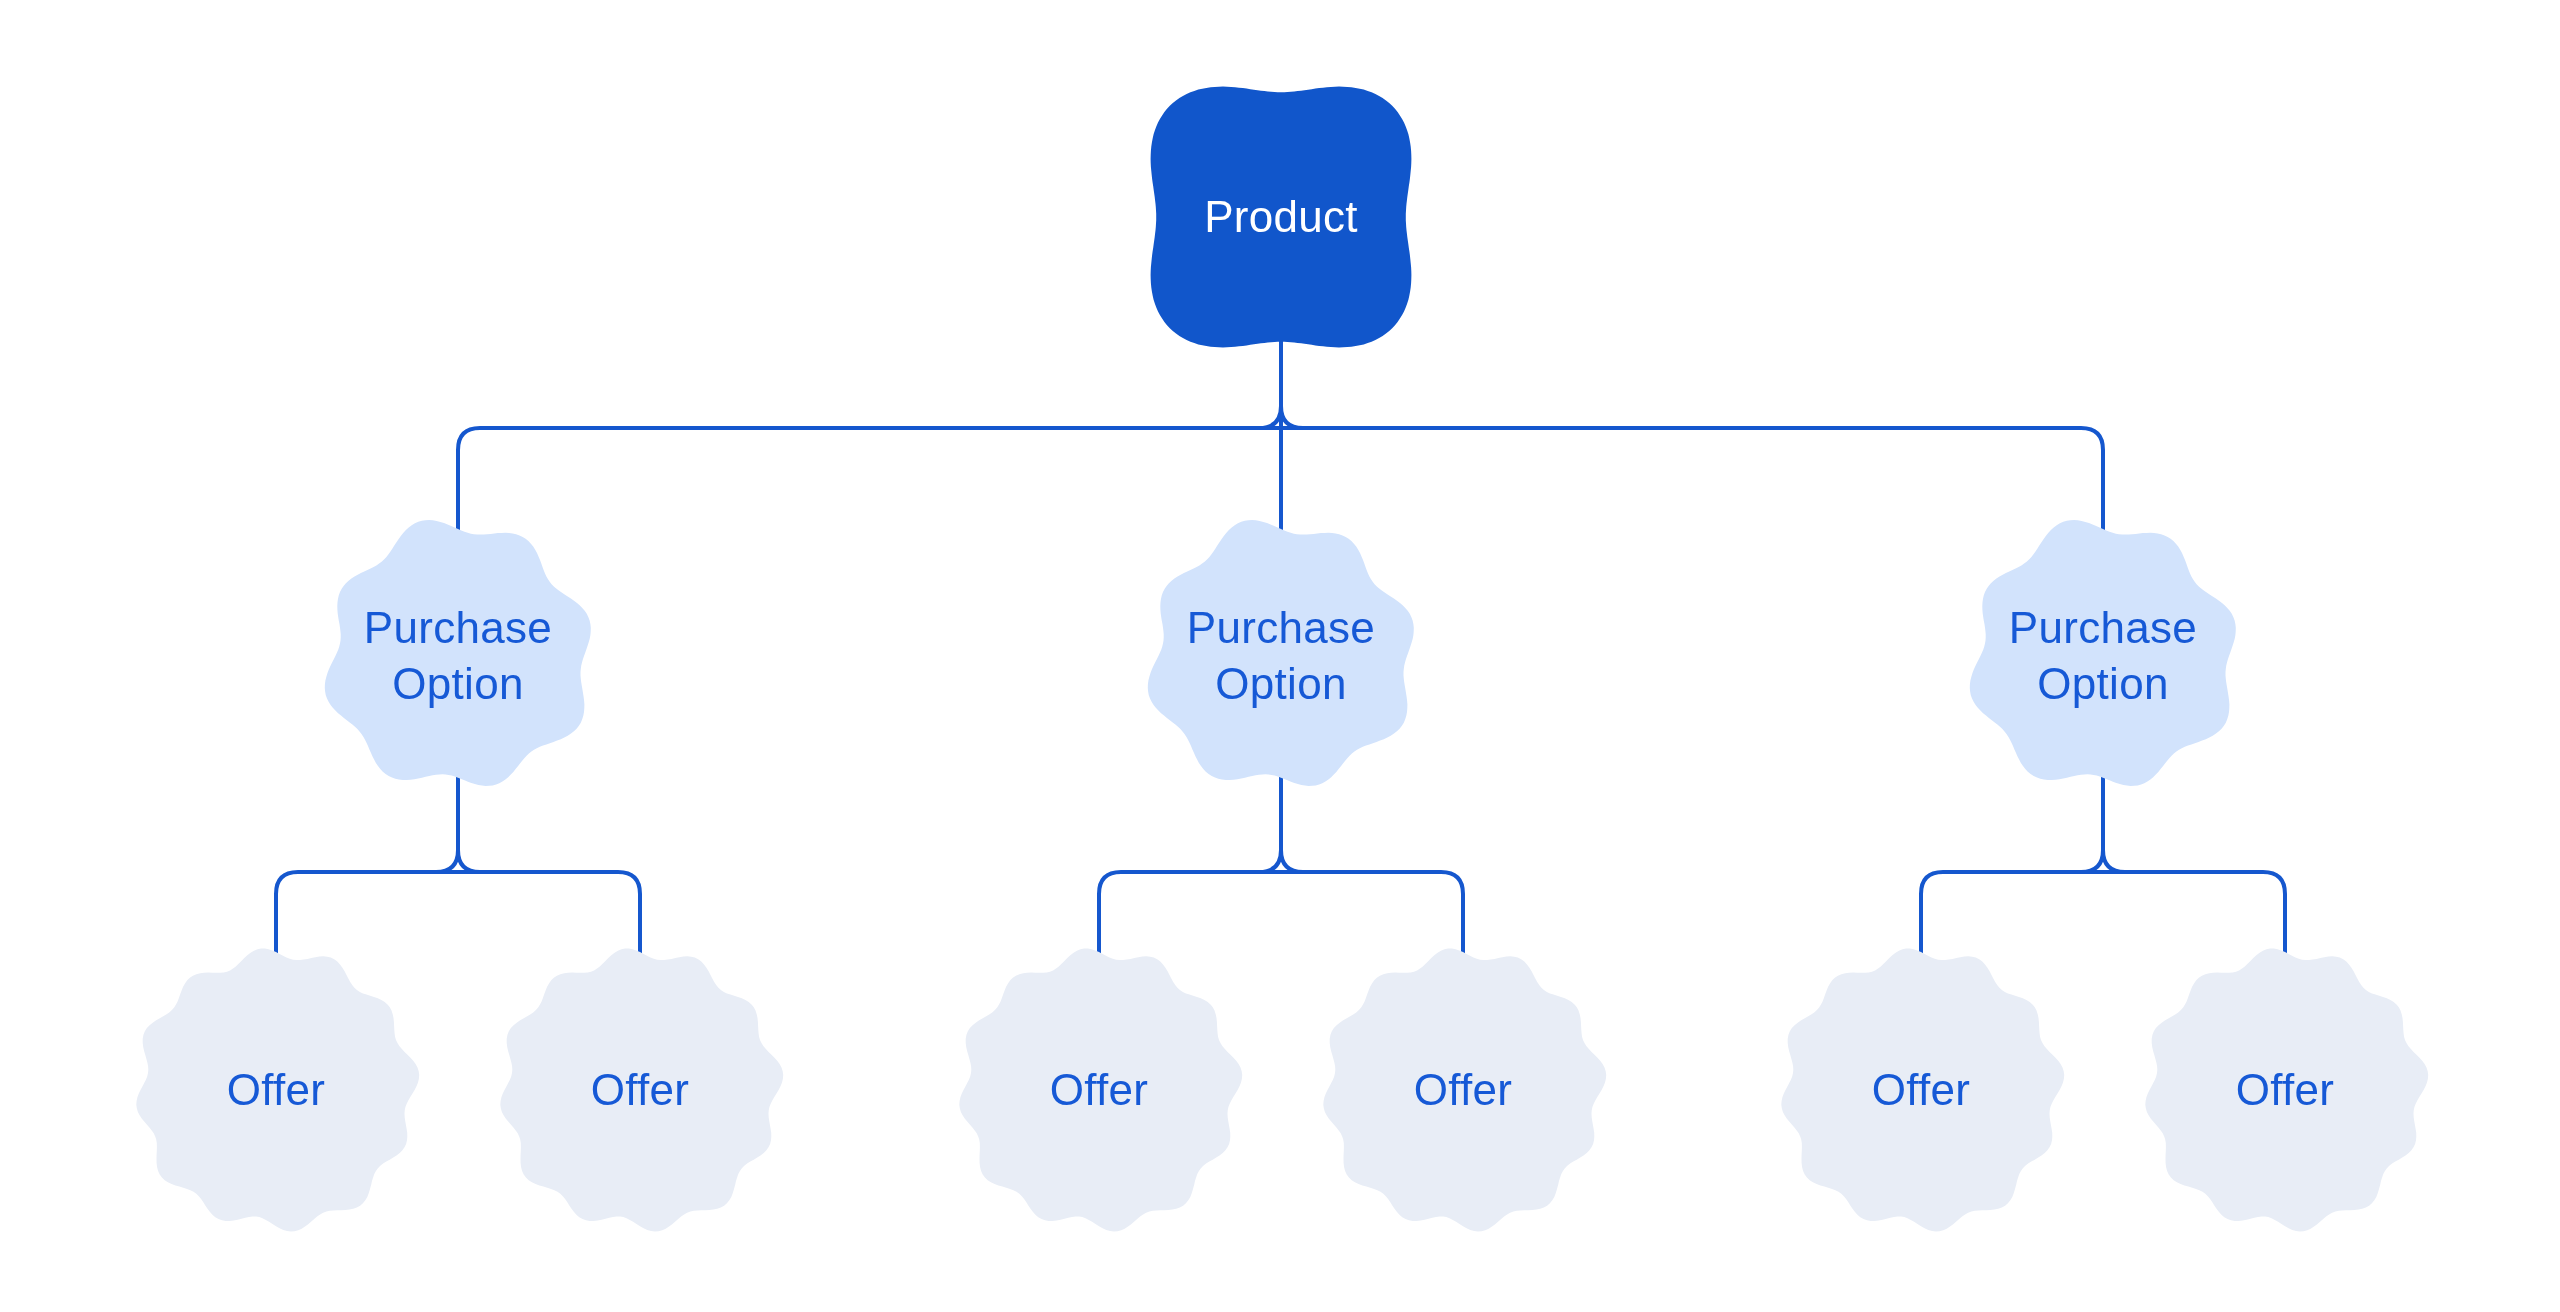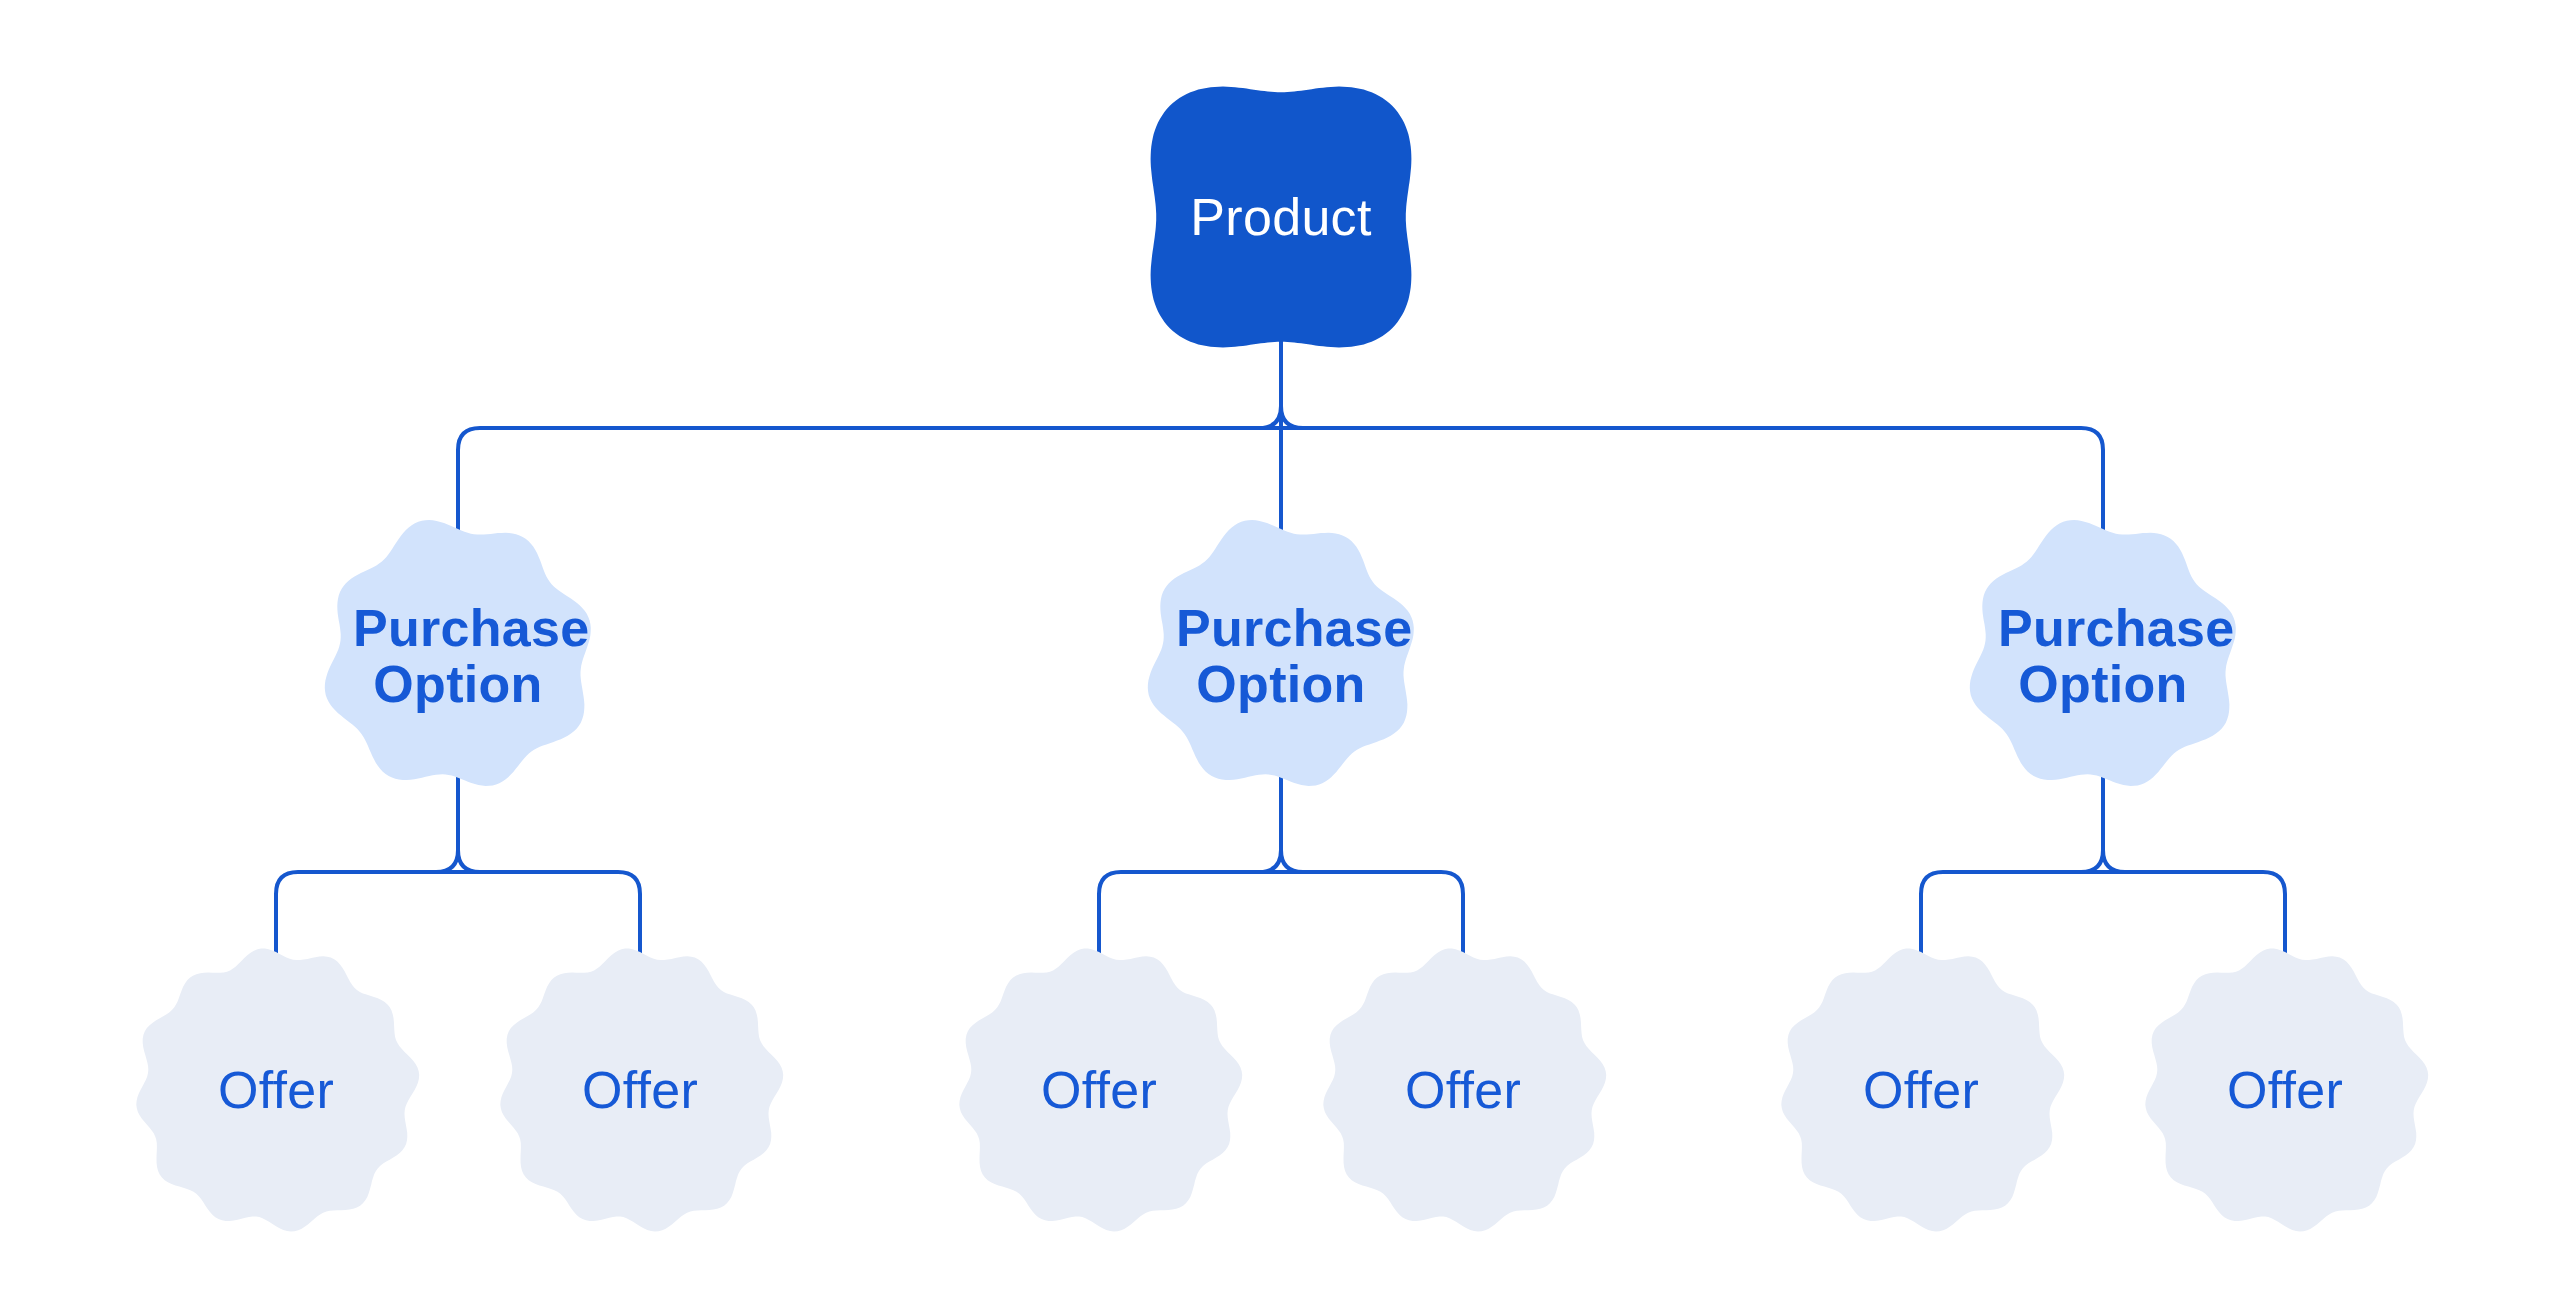--- a/index.html
+++ b/index.html
@@ -20,31 +20,31 @@
   .node {
     position: absolute;
     display: flex;
     align-items: center;
     justify-content: center;
   }
   .node svg.blob { position: absolute; left: 0; top: 0; width: 100%; height: 100%; }
   .node .label {
     position: relative;
     z-index: 1;
-    font-size: 52px;
+    font-size: 44px;
     font-weight: 500;
     line-height: 56px;
     letter-spacing: 0.3px;
     text-align: center;
     color: var(--c-node_text, #1659D6);
   }
   .node.product path { fill: var(--c-root_fill, #1156CB); }
   .node.product .label { color: var(--c-root_text, #ffffff); }
   .node.purchase path { fill: var(--c-purchase_fill, #D2E3FC); }
-  .node.purchase .label { width: 210px; font-weight: bold; }
+  .node.purchase .label { width: 210px; }
   .node.offer path { fill: var(--c-offer_fill, #E8EDF6); }
 </style>
 </head>
 <body>
 
 <div class="stage">
 
   <svg class="connectors" viewBox="0 0 2560 1312">
 
     <path d="M 1281 330 L 1281 545"></path>

